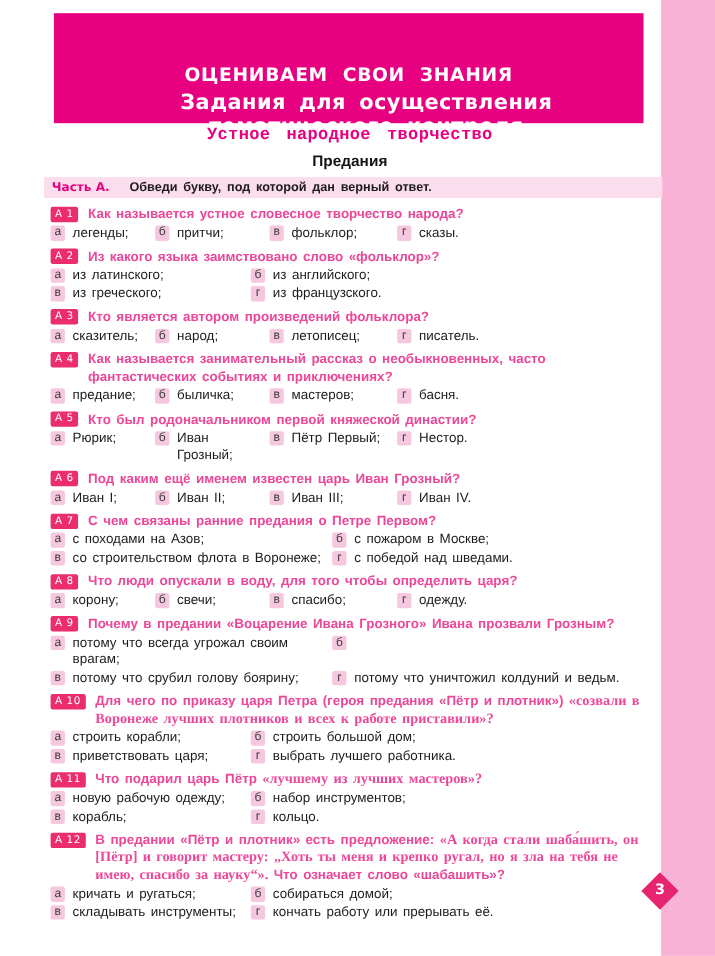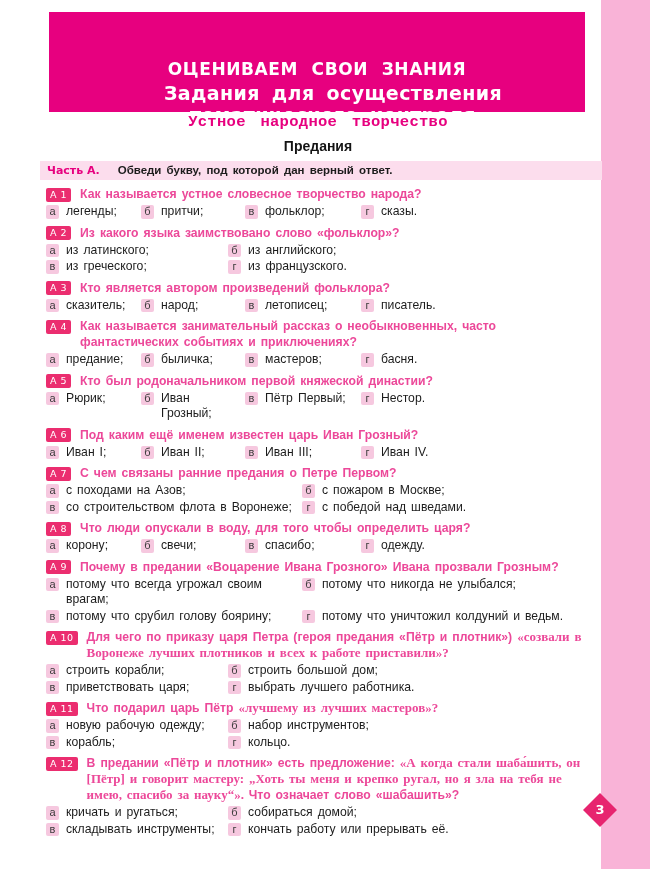--- a/index.html
+++ b/index.html
@@ -348,21 +348,20 @@
           <div class="q-text"><span>Почему в предании «Воцарение Ивана Грозного» Ивана прозвали Грозным?</span></div>
         </div>
         <div class="opts">
           <div class="opt-row">
             <div class="opt">
               <span class="opt-letter">а</span>
               <span class="opt-text">потому что всегда угрожал своим врагам;</span>
             </div>
             <div class="opt">
               <span class="opt-letter">б</span>
-              <span class="opt-text">потому что никогда не улыбался;</span>
             </div>
           </div>
           <div class="opt-row">
             <div class="opt">
               <span class="opt-letter">в</span>
               <span class="opt-text">потому что срубил голову боярину;</span>
             </div>
             <div class="opt">
               <span class="opt-letter">г</span>
               <span class="opt-text">потому что уничтожил колдуний и ведьм.</span>

